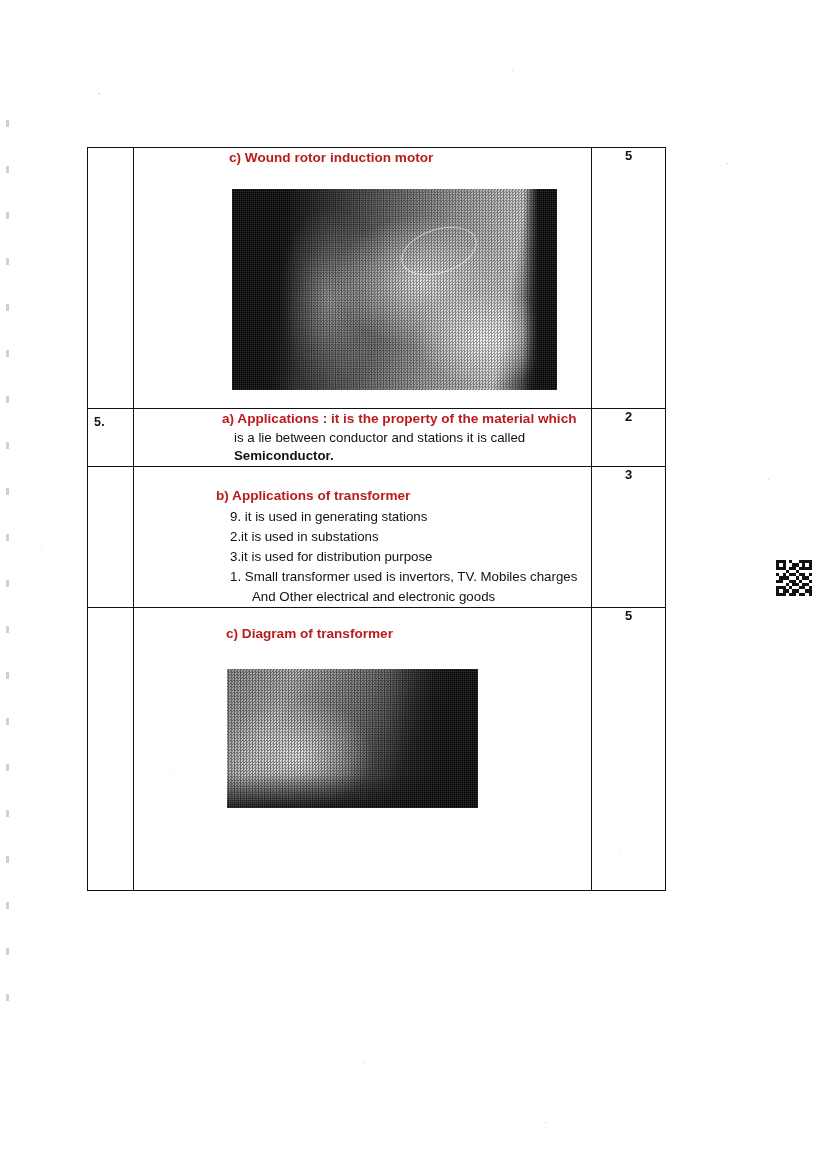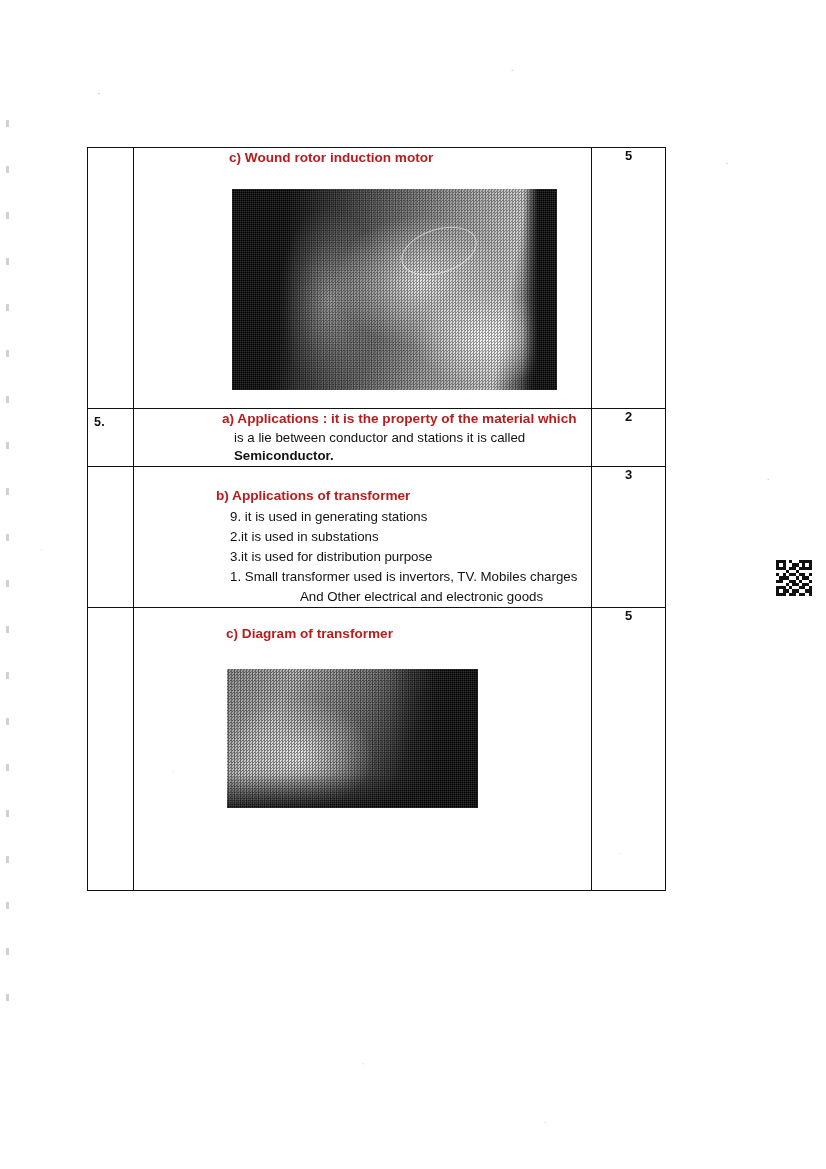--- a/index.html
+++ b/index.html
@@ -115,21 +115,20 @@
   }
   .list li {
     margin: 1.5px 0;
     font-size: 13.3px;
     line-height: 1.4;
   }
   .cont-line {
     padding-left: 118px;
     font-size: 13.3px;
     line-height: 1.4;
-    text-align: center;
   }
 
   
   .photo {
     position: relative;
     margin: 22px 0 18px 98px;
     background: #0a0a0a;
     overflow: hidden;
   }
   .photo.photo-a {

